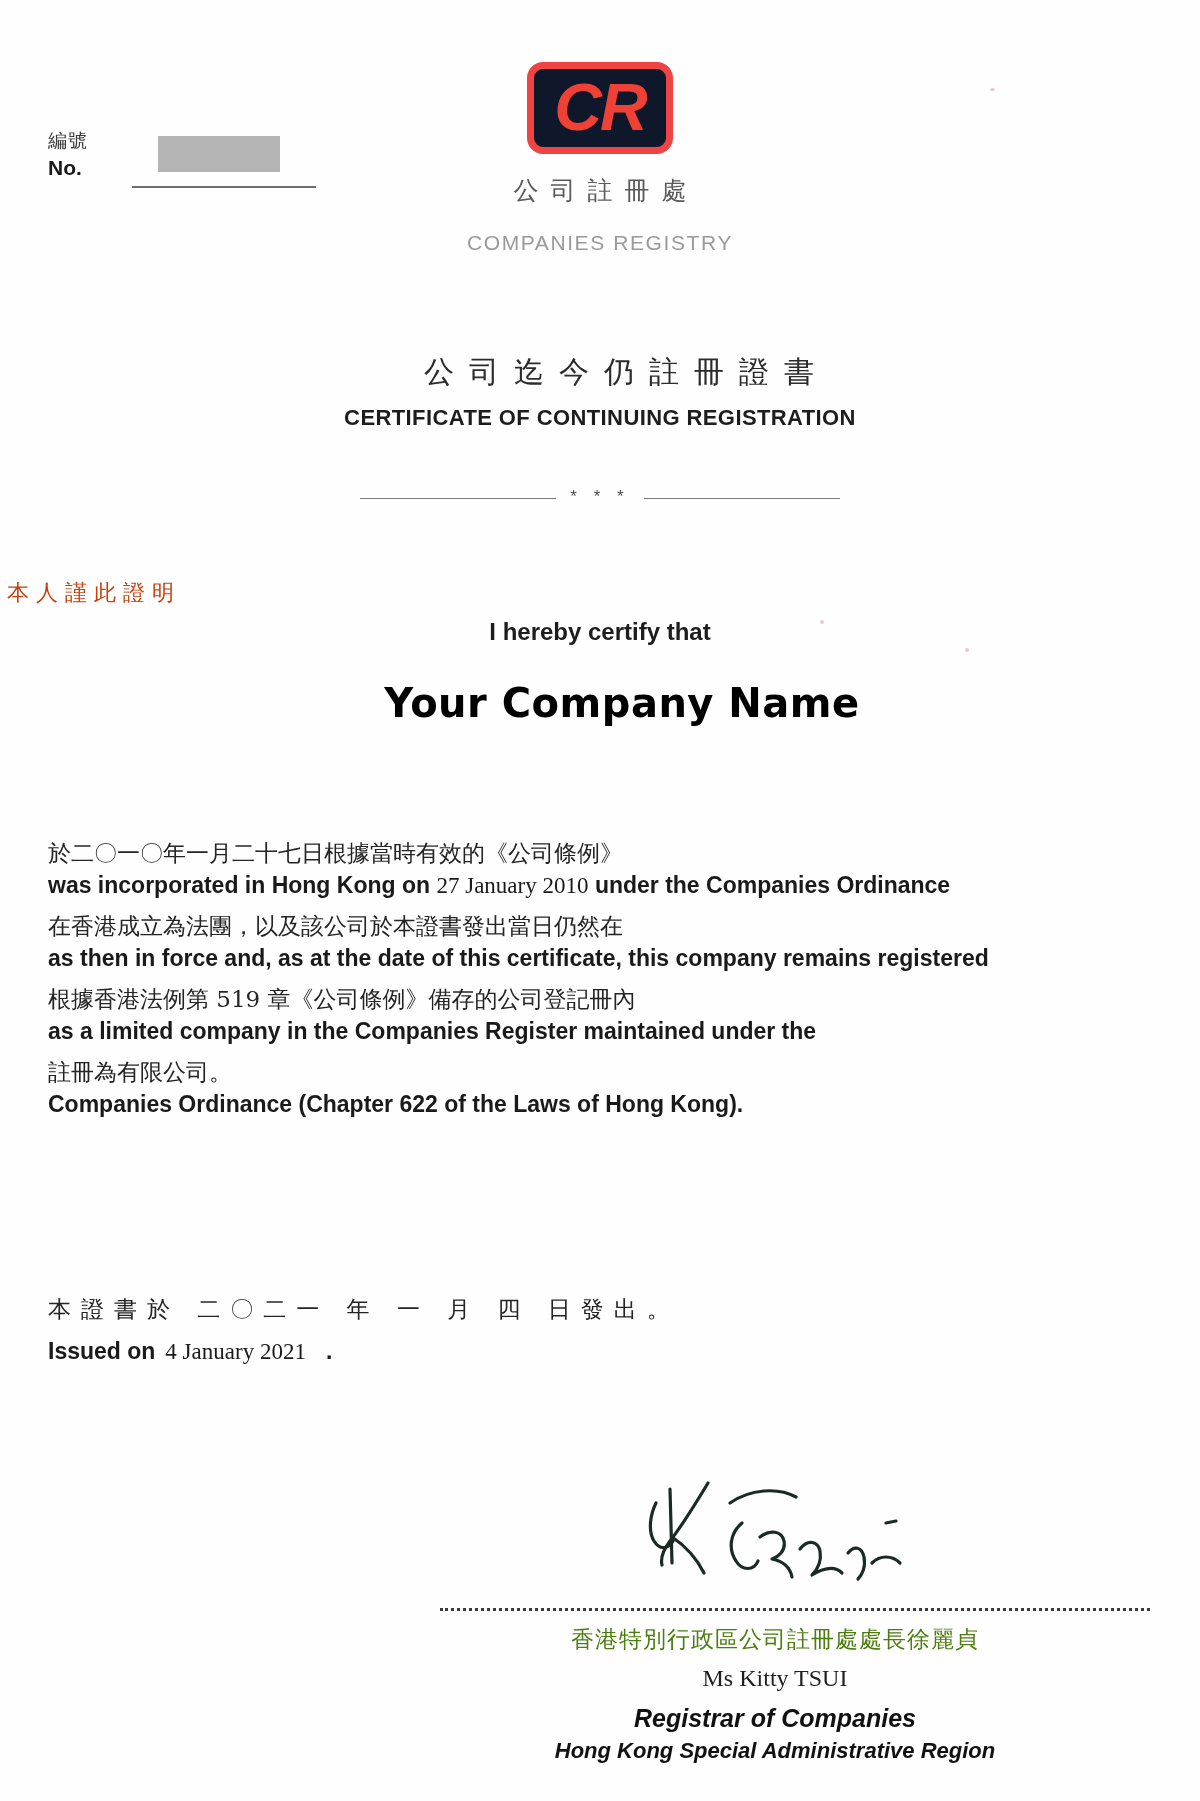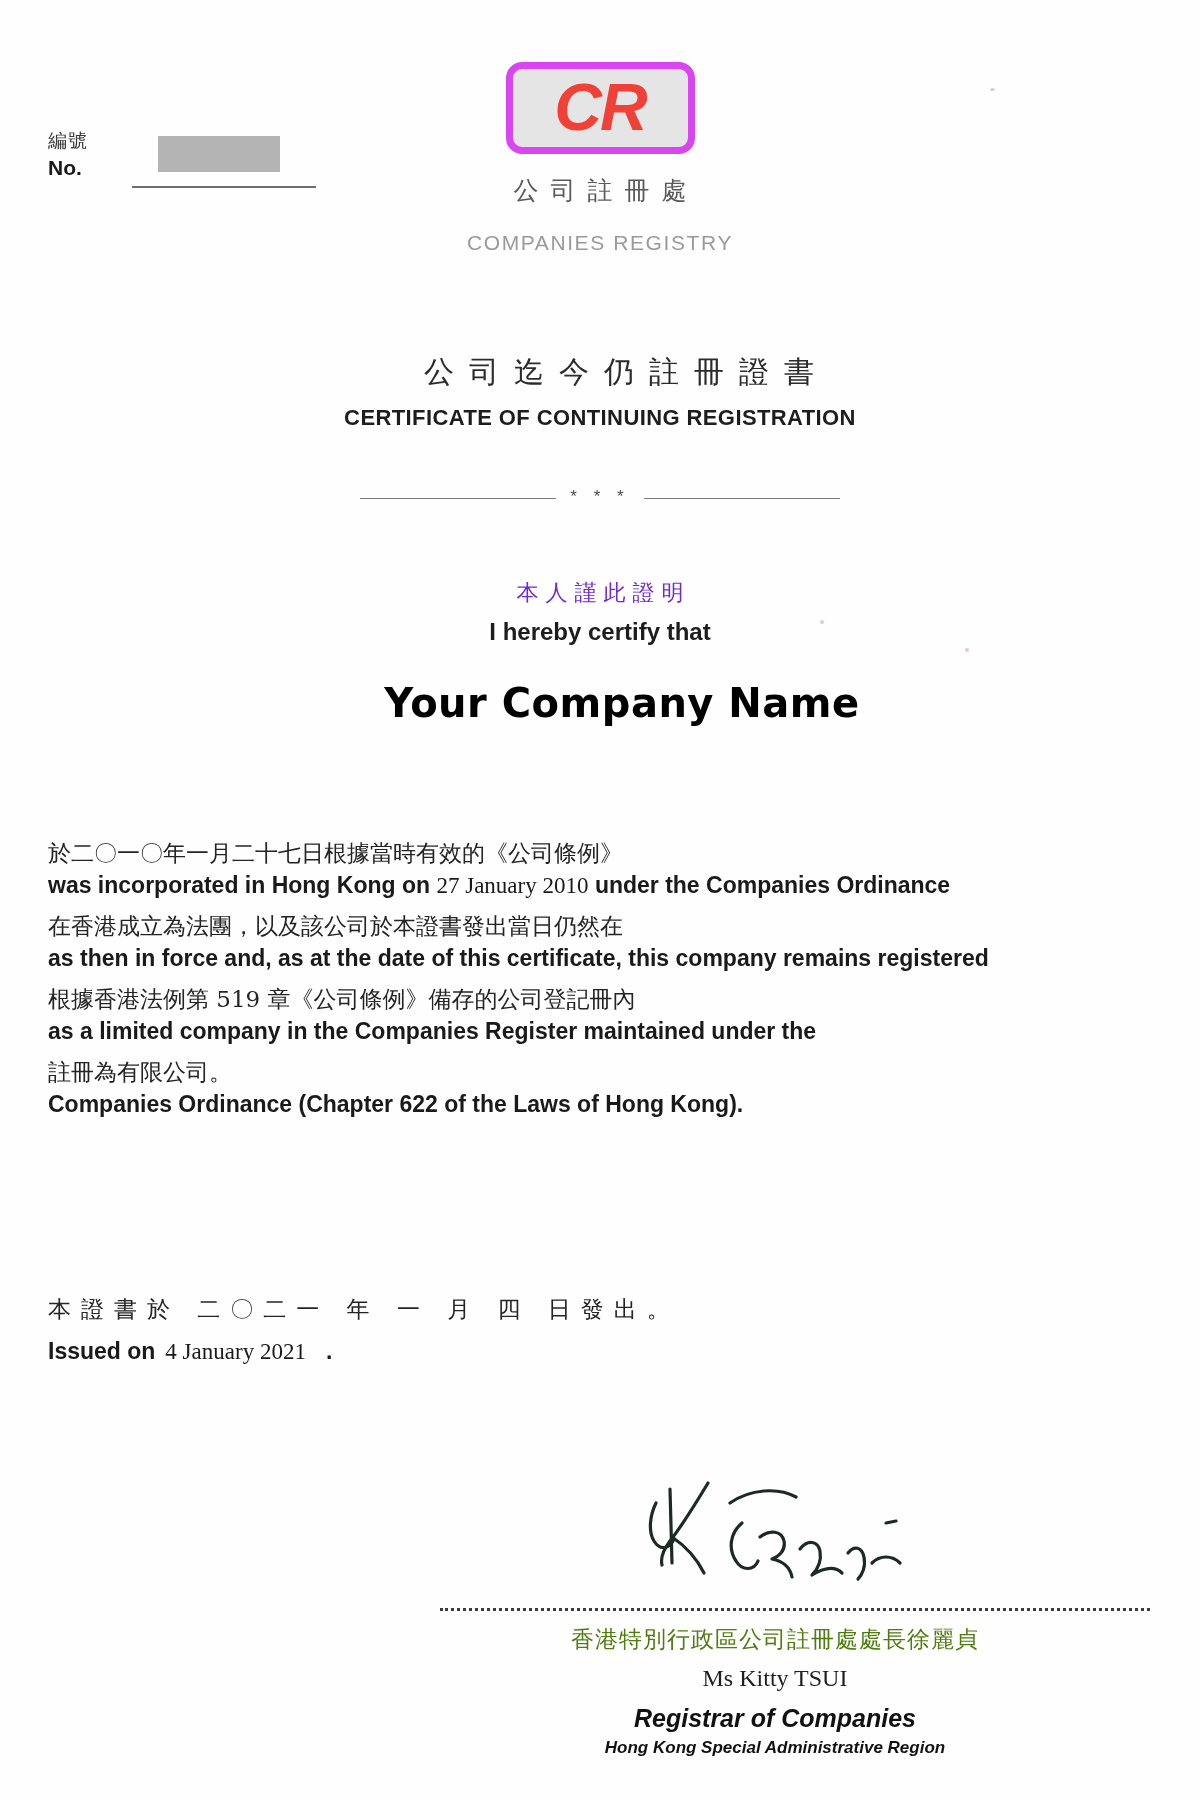--- a/index.html
+++ b/index.html
@@ -66,25 +66,25 @@
   
   .logo-wrap {
     position: absolute;
     left: 0;
     right: 0;
     top: 62px;
     text-align: center;
   }
   .logo-badge {
     display: inline-block;
-    width: 189px;
+    width: 146px;
     height: 92px;
-    border: 7px solid #d946ef;
+    border: 7px solid #ef4444;
     border-radius: 16px;
-    background: #e5e5e5;
+    background: #0f172a;
     box-sizing: border-box;
     position: relative;
   }
   .logo-cr {
     position: absolute;
     left: 0; right: 0;
     top: 50%;
     transform: translateY(-52%);
     font-family: "Liberation Sans", sans-serif;
     font-weight: bold;
@@ -154,24 +154,23 @@
     color: #4a4a4a;
     line-height: 1;
     transform: translateY(-2px);
   }
 
   
   .certify-cn {
     position: absolute;
     left: 0; right: 0;
     top: 578px;
-    text-align: center;
     font-family: Liberation Serif, serif;
     font-size: 22px;
-    color: #6d28d9;
+    color: #c2410c;
     letter-spacing: 7px;
     text-indent: 7px;
   }
   .certify-en {
     position: absolute;
     left: 0; right: 0;
     top: 618px;
     text-align: center;
     font-size: 24px;
     font-weight: bold;
@@ -288,21 +287,21 @@
   }
   .sig-role {
     margin-top: 12px;
     font-size: 25px;
     font-weight: bold;
     font-style: italic;
     color: #111111;
   }
   .sig-region {
     margin-top: 5px;
-    font-size: 17px;
+    font-size: 22px;
     font-weight: bold;
     font-style: italic;
     color: #111111;
   }
 
   .speck {
     position: absolute;
     background: #e9c9c9;
     border-radius: 50%;
   }

